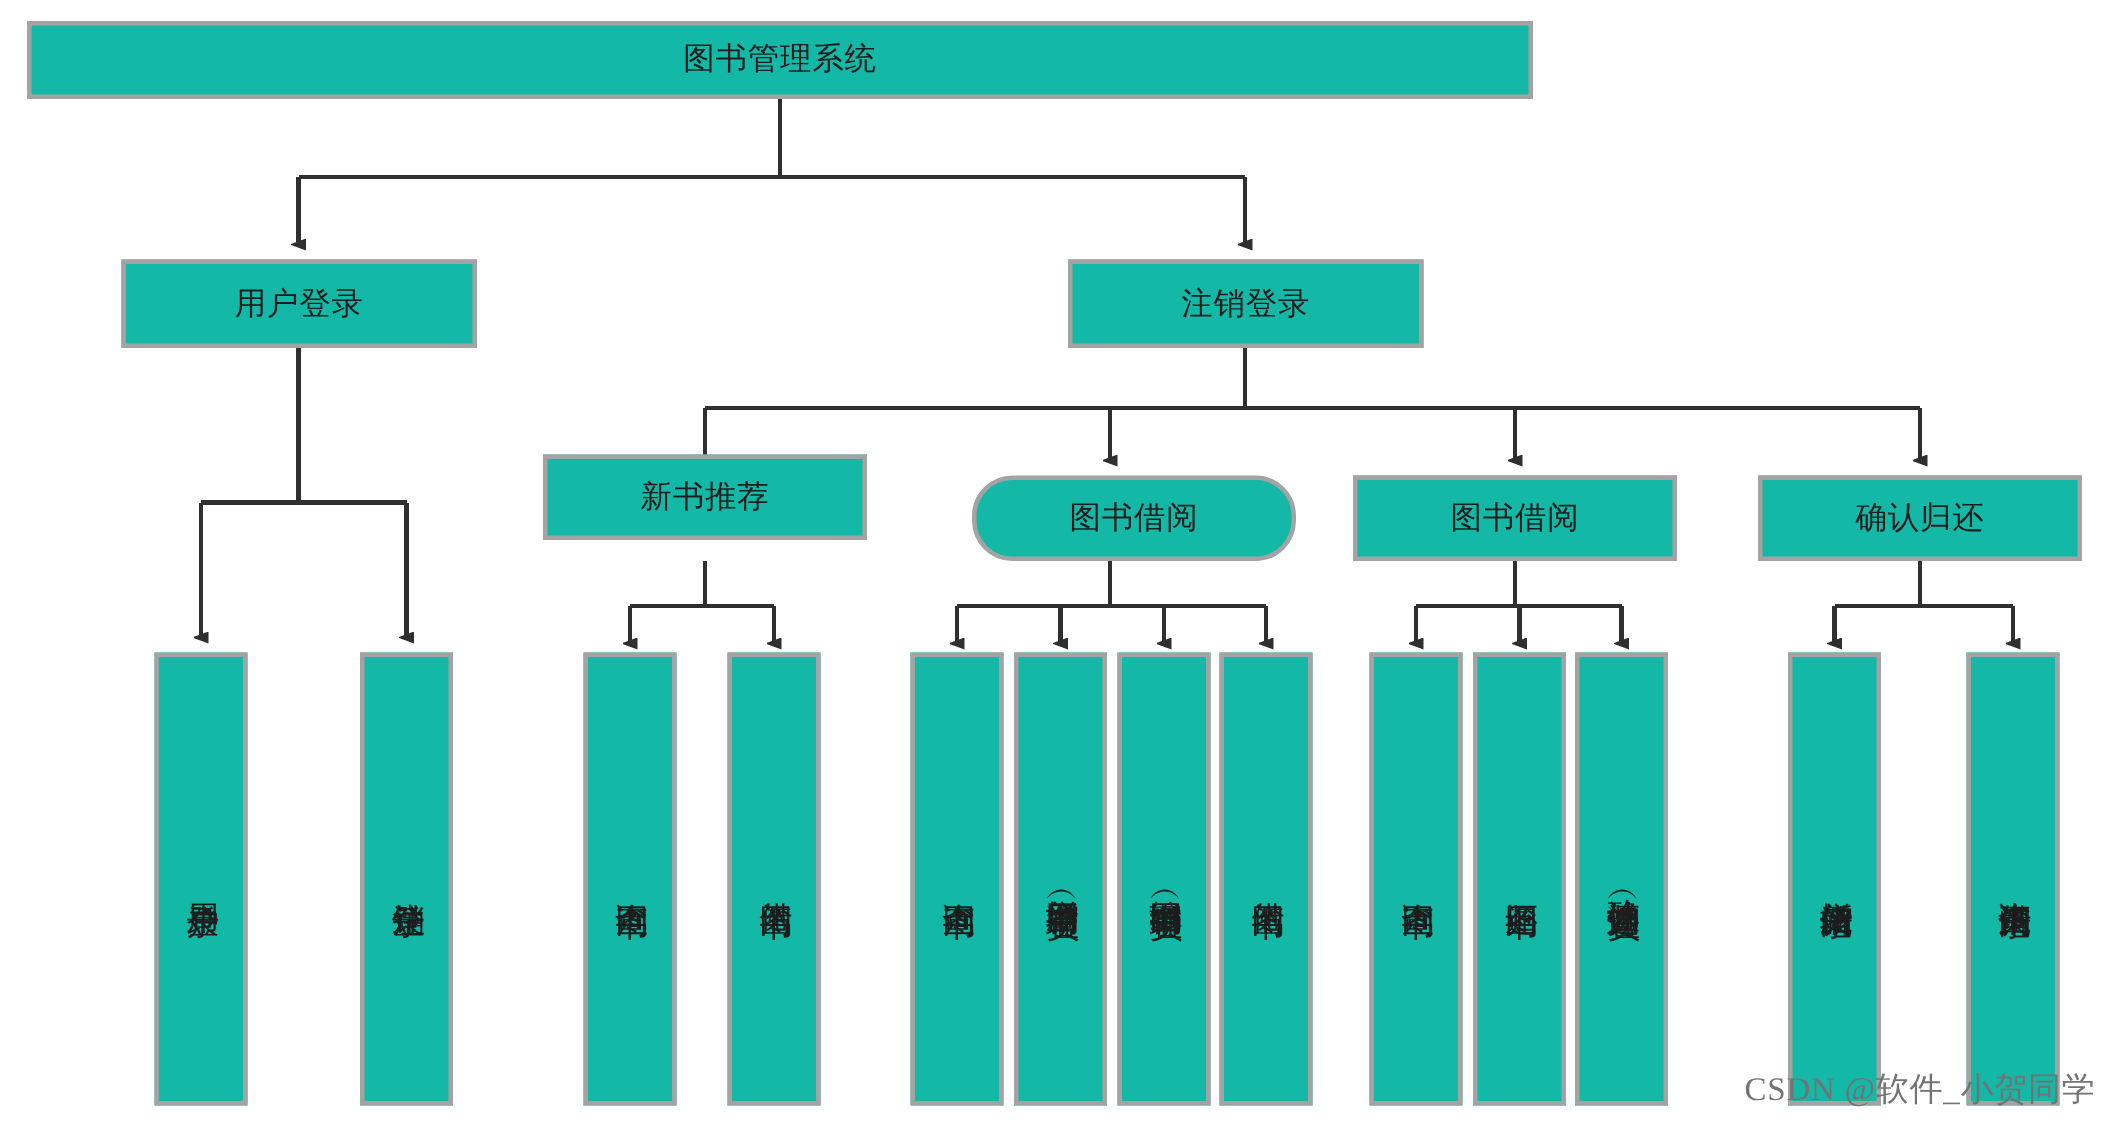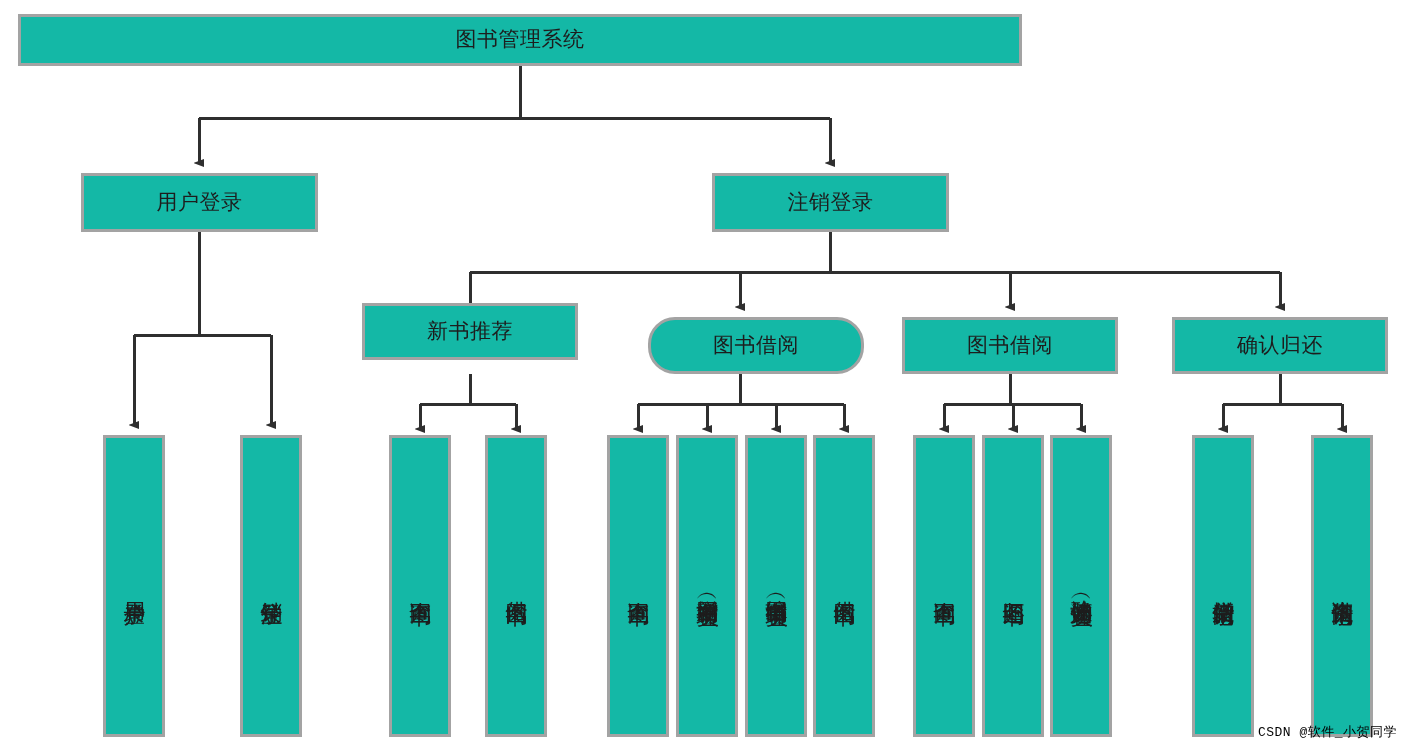--- a/index.html
+++ b/index.html
@@ -56,26 +56,26 @@
     font-size: 22px;
     line-height: 1.22;
     letter-spacing: 1px;
     white-space: nowrap;
     display: block;
   }
   .watermark {
     position: absolute;
     right: 8px;
     bottom: 6px;
-    font-size: 13px;
-    color: #000000;
+    font-size: 22px;
+    color: #737373;
     letter-spacing: 0.5px;
     z-index: 5;
     white-space: nowrap;
-    font-family: Liberation Mono, monospace;
+    font-family: Liberation Serif, serif;
   }
 </style>
 </head>
 <body>
 
 <div id="canvas">
 
   <svg class="connectors" viewBox="0 0 1405 747" xmlns="http://www.w3.org/2000/svg">
     <defs>
       <marker id="arrow" markerWidth="10" markerHeight="10" refX="4" refY="5" orient="auto" markerUnits="userSpaceOnUse">

